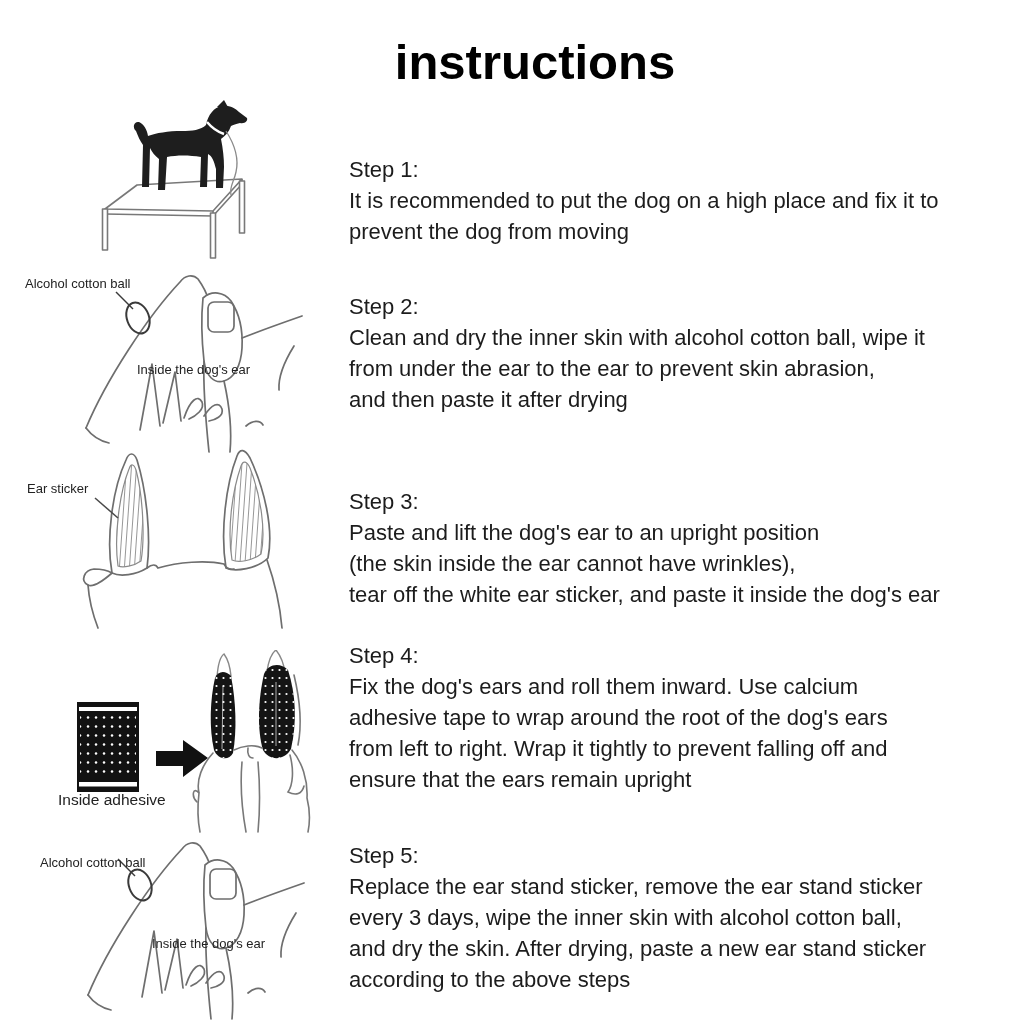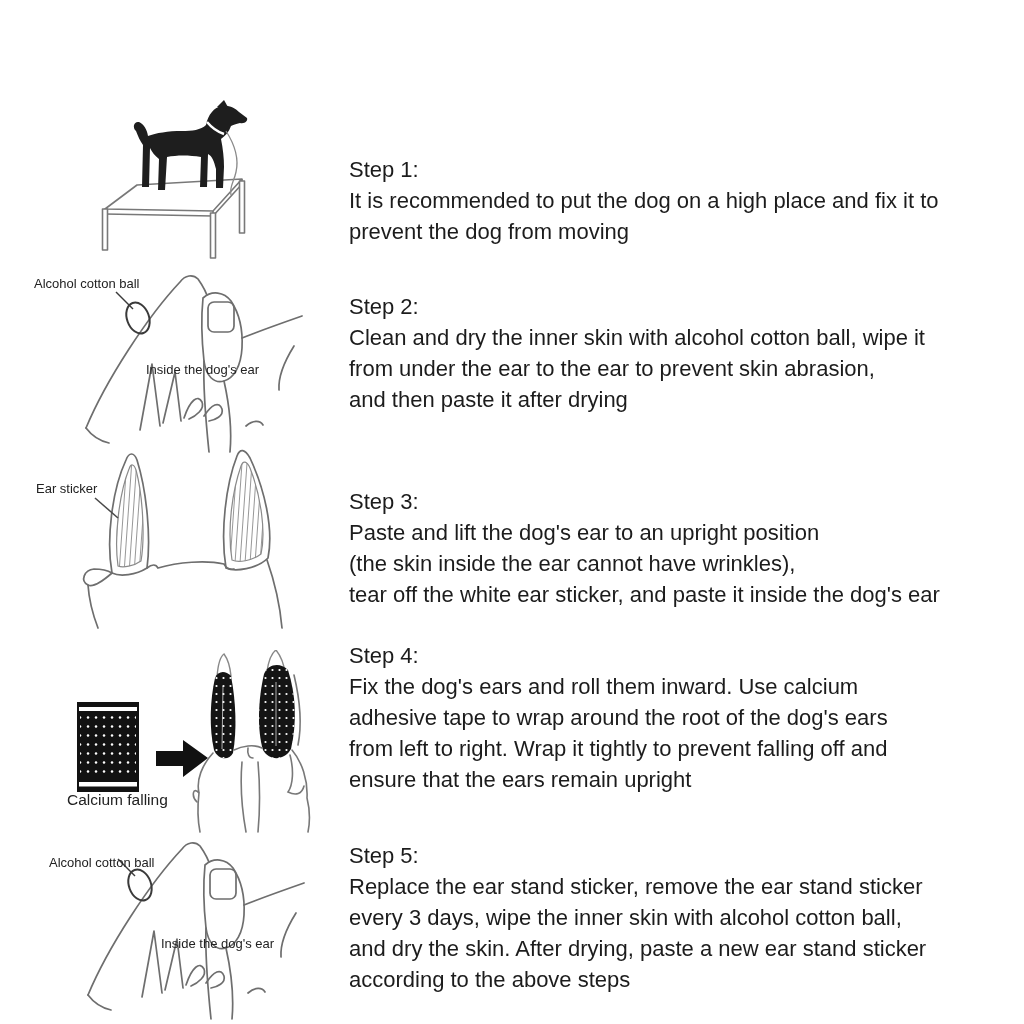--- a/index.html
+++ b/index.html
@@ -4,21 +4,21 @@
 <style>
   html,body{margin:0;padding:0;background:#fff;}
   .page{position:relative;width:1024px;height:1024px;background:#fff;overflow:hidden;
         font-family:"Liberation Sans","DejaVu Sans",sans-serif;color:#1c1c1c;}
   .title{position:absolute;left:46px;top:34px;width:978px;margin:0;text-align:center;
          font-size:49px;font-weight:700;color:#000;letter-spacing:0px;}
   .step-text{position:absolute;left:349px;width:690px;font-size:22px;line-height:31px;color:#1c1c1c;}
   .step-text .h{white-space:pre;}
   .step-text .b{white-space:pre-line;}
   .illus{position:absolute;}
-  .lbl{position:absolute;font-size:13px;color:#222;white-space:pre;margin-left:9px;}
+  .lbl{position:absolute;font-size:13px;color:#222;white-space:pre;}
   .lbl-lg{font-size:15.5px;}
   svg{display:block;}
 </style>
 </head>
 <body>
 
 <div class="page">
 
   <svg width="0" height="0" style="position:absolute" aria-hidden="true">
     <defs>
@@ -56,20 +56,21 @@
           </g>
         </g>
         <g stroke="#3a3a3a" fill="none">
           <ellipse cx="128" cy="50" rx="11" ry="16" transform="rotate(-20 128 50)" stroke-width="2"></ellipse>
           <path d="M106,24 L123,41" stroke-width="1.5"></path>
         </g>
       </symbol>
     </defs>
   </svg>
 
+  <h1 class="title">instructions</h1>
 
   <svg class="illus" style="left:58px;top:95px" width="285" height="165" viewBox="0 0 285 165">
     <g stroke="#787878" stroke-width="1.6" fill="#ffffff" stroke-linejoin="round">
       <polygon points="47,114 155,116 184,84 79,90"></polygon>
       <path d="M47,119 L155,121 L184,89" fill="none"></path>
       <path d="M47,114 L47,119 M155,116 L155,121 M184,84 L184,89" fill="none"></path>
       <rect x="44.5" y="114" width="5" height="41"></rect>
       <rect x="152.5" y="118" width="5" height="45"></rect>
       <rect x="181.5" y="86" width="5" height="52"></rect>
     </g>
@@ -130,21 +131,21 @@
       <path d="M196,98 C195,104 197,108 201,108"></path>
       <path d="M161,103 C150,115 144,130 147,143 C141,136 139,146 145,152"></path>
       <path d="M147,143 C145,160 146,172 148,182"></path>
       <path d="M240,100 C250,112 256,130 255,148 C258,160 258,172 256,182"></path>
       <path d="M238,105 C242,120 241,135 236,142 C244,146 250,144 252,136"></path>
       <path d="M190,112 C188,135 190,160 194,182"></path>
       <path d="M206,112 C208,135 208,160 206,182"></path>
       <path d="M242,25 C248,50 250,75 246,95"></path>
     </g>
   </svg>
-  <span class="lbl lbl-lg" style="left:58px;top:791px">Calcium falling</span>
+  <span class="lbl lbl-lg" style="left:58px;top:791px">Inside adhesive</span>
 
   <svg class="illus" style="left:12px;top:835px" width="320" height="185" viewBox="0 0 320 185">
     <use href="#hand-ear"></use>
   </svg>
   <span class="lbl" style="left:40px;top:855px">Alcohol cotton ball</span>
   <span class="lbl" style="left:152px;top:936px">Inside the dog's ear</span>
 
   <div class="step-text" style="top:154px">
     <div class="h">Step 1:</div>
     <div class="b">It is recommended to put the dog on a high place and fix it to

